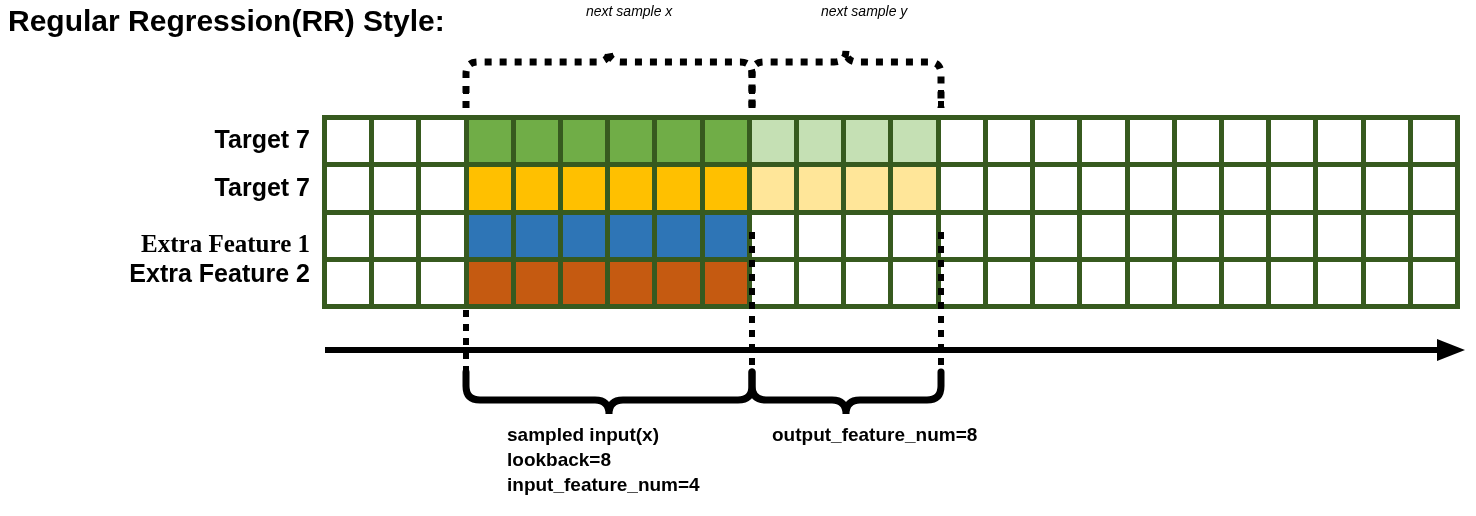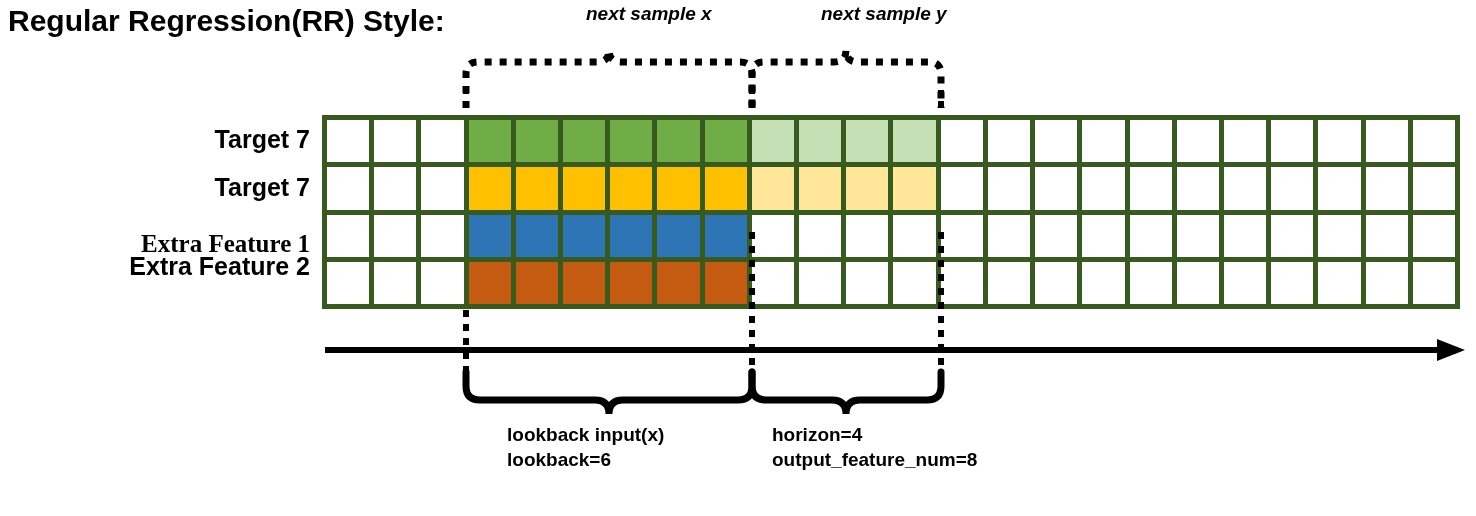--- a/index.html
+++ b/index.html
@@ -24,23 +24,23 @@
     left: 8px;
     top: 4px;
     font-size: 30px;
     font-weight: 700;
     color: #000000;
     white-space: nowrap;
   }
 
   
   .top-label {
-    font-size: 19px;
+    font-size: 14px;
     font-style: italic;
-    font-weight: 700;
+    font-weight: 400;
     color: #000000;
     white-space: nowrap;
   }
   #label-next-x { left: 586px; top: 3px; }
   #label-next-y { left: 821px; top: 3px; }
 
   
   .row-label {
     width: 290px;
     text-align: right;
@@ -105,21 +105,21 @@
 <div id="canvas">
 
   <div class="abs" id="title">Regular Regression(RR) Style:</div>
 
   <div class="abs top-label" id="label-next-x">next sample x</div>
   <div class="abs top-label" id="label-next-y">next sample y</div>
 
   <div class="abs row-label" style="top:115px;">Target 7</div>
   <div class="abs row-label" style="top:163px;">Target 7</div>
   <div class="abs row-label" style="top:220px;font-family:Liberation Serif, serif;">Extra Feature 1</div>
-  <div class="abs row-label" style="top:242px;">Extra Feature 2</div>
+  <div class="abs row-label" style="top:249px;">Extra Feature 2</div>
 
   <div class="abs" id="grid" style="background: rgb(55, 90, 31); grid-template-columns: repeat(24, 1fr); grid-template-rows: repeat(4, 1fr);">
       <div class="cell" style="background: rgb(255, 255, 255);"></div>
       <div class="cell" style="background: rgb(255, 255, 255);"></div>
       <div class="cell" style="background: rgb(255, 255, 255);"></div>
       <div class="cell" style="background: rgb(112, 173, 71);"></div>
       <div class="cell" style="background: rgb(112, 173, 71);"></div>
       <div class="cell" style="background: rgb(112, 173, 71);"></div>
       <div class="cell" style="background: rgb(112, 173, 71);"></div>
       <div class="cell" style="background: rgb(112, 173, 71);"></div>
@@ -232,21 +232,21 @@
     <path d="M 466,108 L 466,74 Q 466,62 478,62 L 597,62 Q 609,62 609,50 Q 609,62 621,62 L 740,62 Q 752,62 752,74 L 752,108" stroke="#000" stroke-width="7" stroke-dasharray="7,8" stroke-linecap="butt" fill="none"></path>
 
     <path d="M 752,108 L 752,74 Q 752,62 764,62 L 834,62 Q 846,62 846,50 Q 846,62 858,62 L 929,62 Q 941,62 941,74 L 941,108" stroke="#000" stroke-width="7" stroke-dasharray="7,8" stroke-linecap="butt" fill="none"></path>
 
     <path d="M 466,372 L 466,386 Q 466,400 480,400 L 595,400 Q 609,400 609,414 Q 609,400 623,400 L 738,400 Q 752,400 752,386 L 752,372" stroke="#000" stroke-width="7" fill="none" stroke-linecap="round"></path>
 
     <path d="M 752,372 L 752,386 Q 752,400 766,400 L 832,400 Q 846,400 846,414 Q 846,400 860,400 L 927,400 Q 941,400 941,386 L 941,372" stroke="#000" stroke-width="7" fill="none" stroke-linecap="round"></path>
   </svg>
 
   <div class="abs caption" id="caption-input">
-    <div>lookback input(x)</div>
-    <div>lookback=6</div>
+    <div>sampled input(x)</div>
+    <div>lookback=8</div>
+    <div>input_feature_num=4</div>
   </div>
   <div class="abs caption" id="caption-output">
-    <div>horizon=4</div>
     <div>output_feature_num=8</div>
   </div>
 
 </div>
 
 </body></html>

